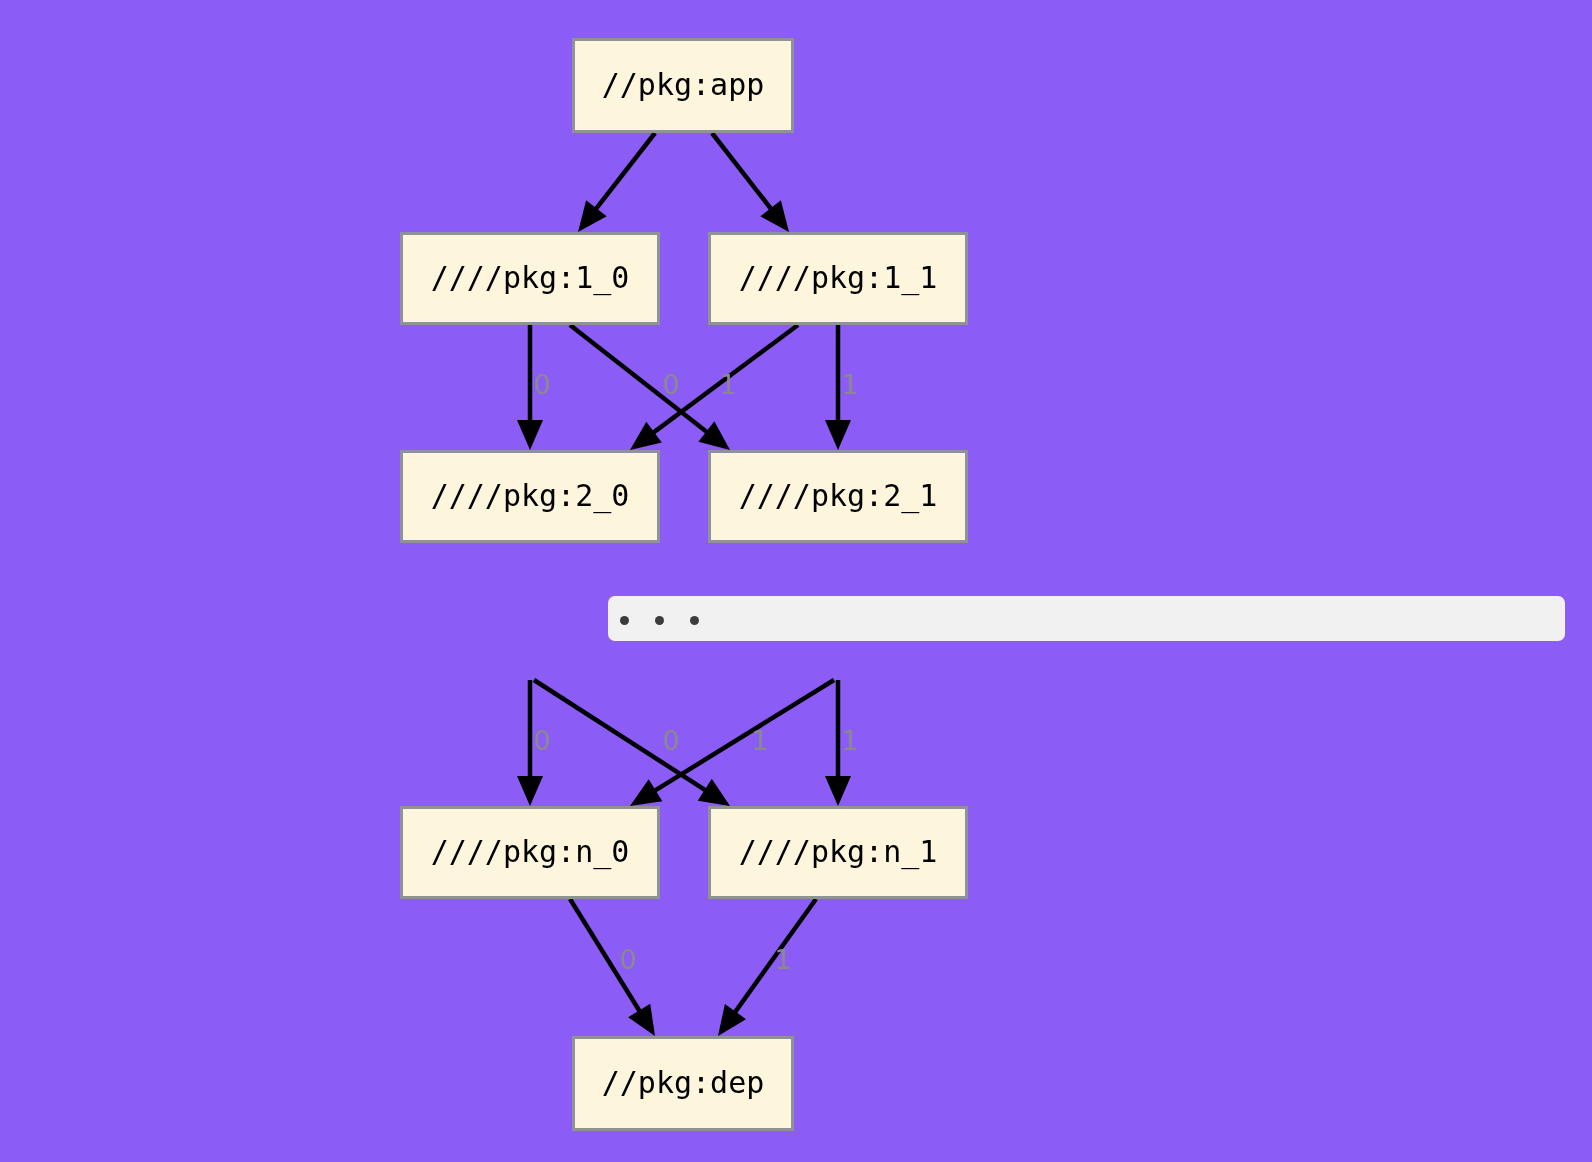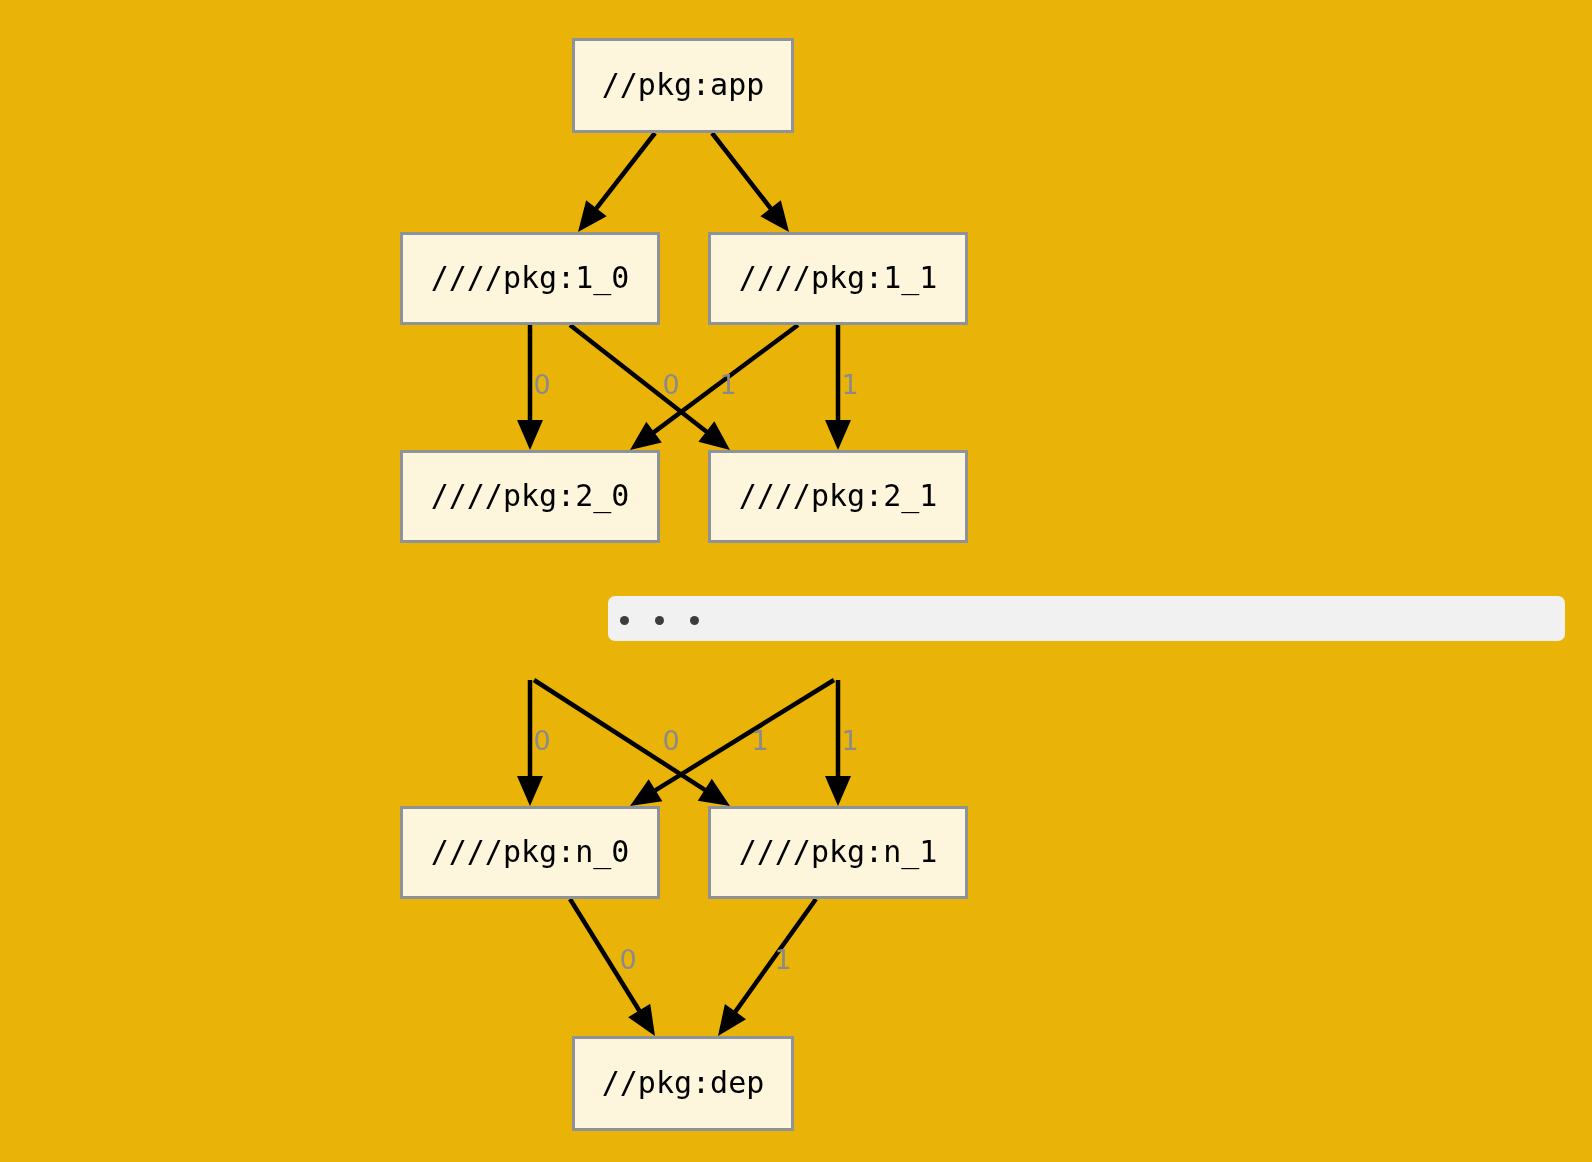--- a/index.html
+++ b/index.html
@@ -7,21 +7,21 @@
     padding: 0;
     background: #ffffff;
   }
   body {
     font-family: "DejaVu Sans Mono", monospace;
   }
   #canvas {
     position: relative;
     width: 1592px;
     height: 1162px;
-    background: #eab308;
+    background: #8b5cf6;
     overflow: hidden;
   }
   #graph-svg {
     position: absolute;
     left: 0;
     top: 0;
     width: 1592px;
     height: 1162px;
   }
   .gnode-rect {

